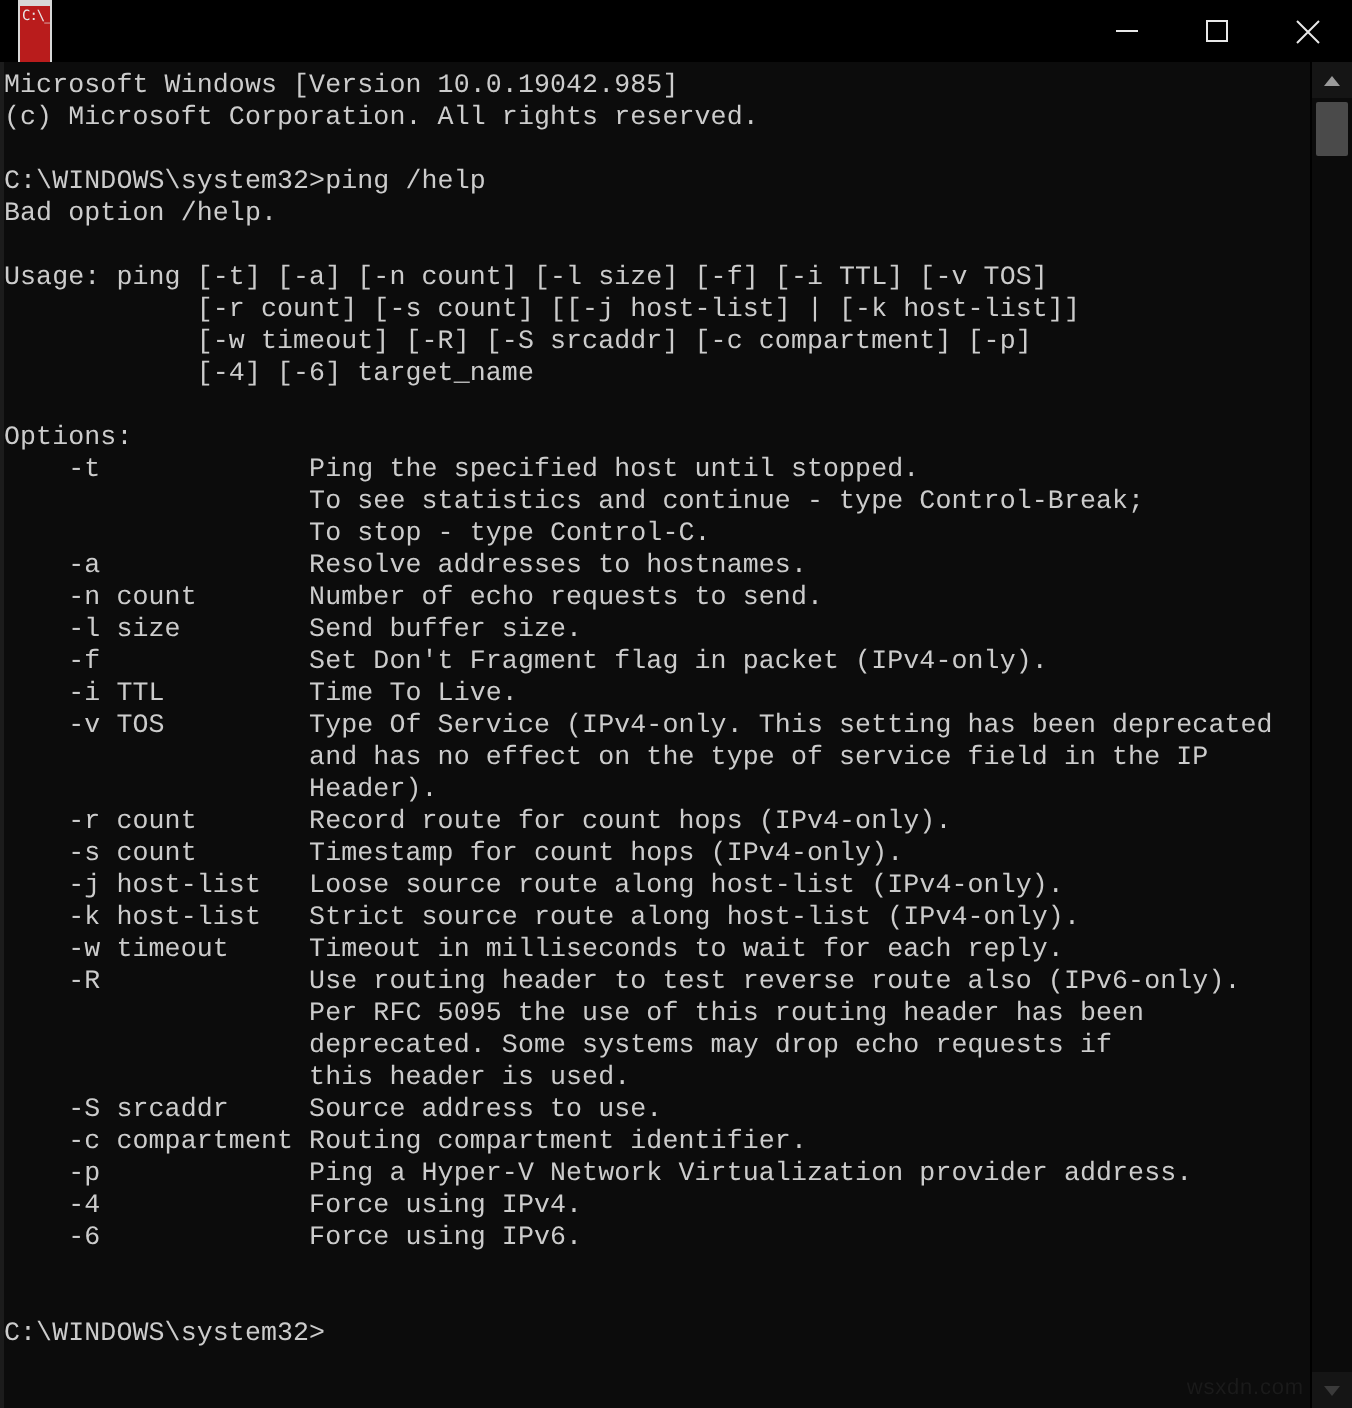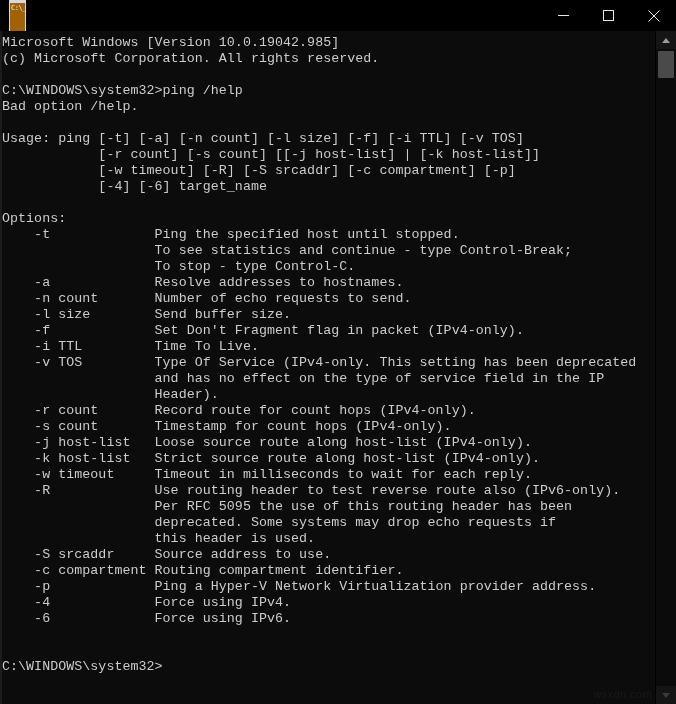--- a/index.html
+++ b/index.html
@@ -32,21 +32,21 @@
     display: flex;
     align-items: center;
     position: relative;
     user-select: none;
   }
   #title-icon {
     width: 17px;
     height: 34px;
     margin-left: 9px;
     margin-right: 9px;
-    background: #a16207;
+    background: #b91c1c;
     border: 1px solid #d8d8d8;
     box-sizing: border-box;
     border-radius: 1px;
     position: relative;
     overflow: hidden;
     flex: 0 0 auto;
   }
   #title-icon::before {
     content: "";
     position: absolute;

